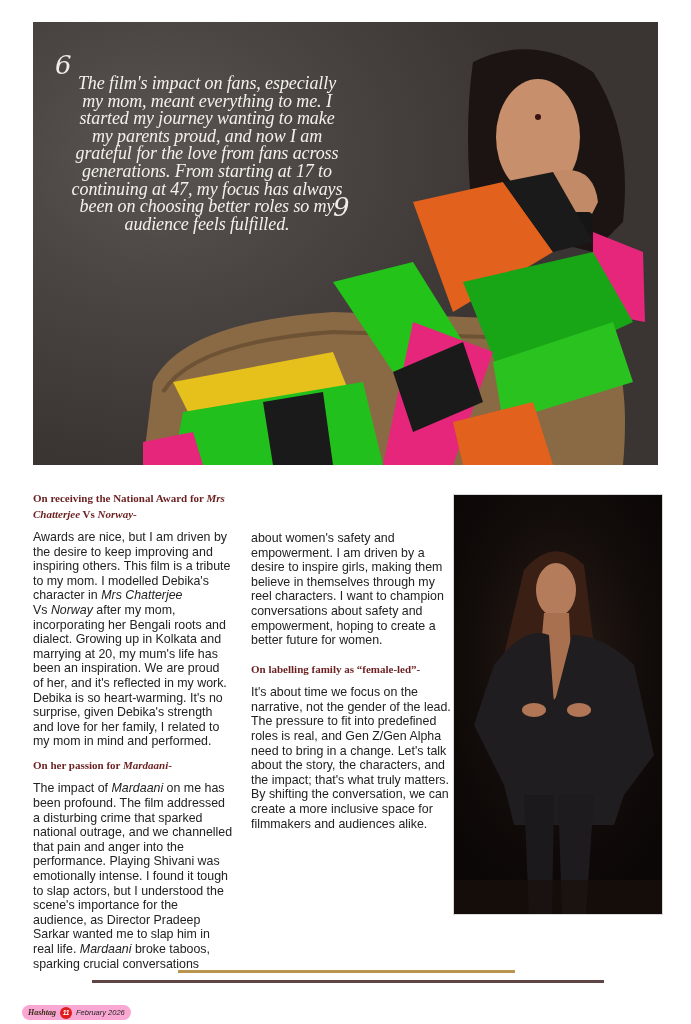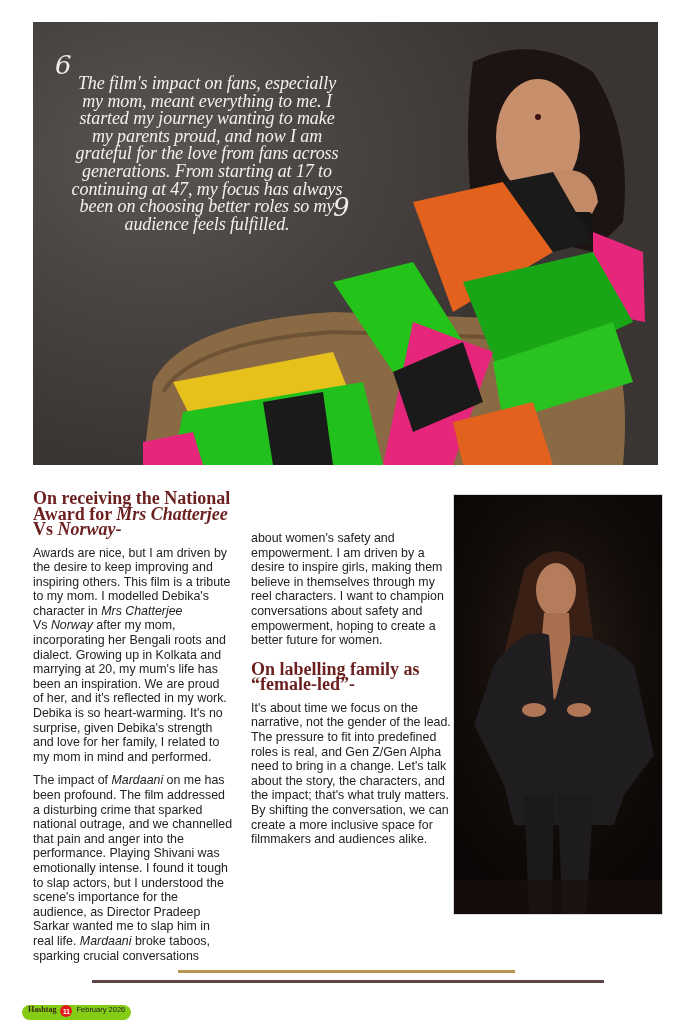--- a/index.html
+++ b/index.html
@@ -27,35 +27,35 @@
       position: absolute; left: 36px; top: 53px; width: 276px;
       color: #f4f0ea; text-align: center;
       font-family: "Liberation Serif", serif; font-style: italic; font-size: 18px; line-height: 17.6px;
       letter-spacing: -0.1px;
     }
     
     .col { position: absolute; font-size: 12.4px; line-height: 14.6px; color: #222; }
     .col p { margin: 0 0 9px 0; }
     .col h3 {
       margin: 0 0 8px 0; color: #6b1f1f; font-family: "Liberation Serif", serif;
-      font-weight: bold; font-size: 18px; line-height: 15.5px;
+      font-weight: bold; font-size: 11px; line-height: 15.5px;
     }
     .col em { font-style: italic; }
     .col1 { left: 33px; top: 491px; width: 200px; }
     .col2 { left: 251px; top: 491px; width: 200px; }
     .side-photo {
       position: absolute; left: 454px; top: 495px; width: 208px; height: 419px;
       background: radial-gradient(ellipse 70% 60% at 50% 40%, #2a1d18 0%, #120c0a 60%, #0b0706 100%);
       overflow: hidden; box-shadow: 0 0 0 1px #d9d9d9;
     }
     .rule-gold { position: absolute; left: 178px; top: 970px; width: 337px; height: 3px; background: #b8964f; }
     .rule-brown { position: absolute; left: 92px; top: 980px; width: 512px; height: 3px; background: #5e4646; }
     .footer-badge {
       position: absolute; left: 22px; top: 1005px; width: 109px; height: 15px; border-radius: 8px;
-      background: #84cc16; display: flex; align-items: flex-start; padding-left: 6px; box-sizing: border-box;
+      background: #f9a8d4; display: flex; align-items: center; padding-left: 6px; box-sizing: border-box; font-style: italic;
     }
     .footer-logo { font-family: "Liberation Serif", serif; font-size: 8px; color: #3a2a14; font-weight: bold; }
     .footer-page {
       margin-left: 4px; width: 12px; height: 12px; border-radius: 50%; background: #e11b1b; color: #fff;
       font-size: 6.5px; display: flex; align-items: center; justify-content: center; font-weight: bold;
     }
     .footer-date { margin-left: 4px; font-size: 7.5px; color: #222; }
   </style>
 </head>
 <body>
@@ -93,20 +93,23 @@
   <span class="quote-close">9</span>
 </div>
 
 <div class="col col1">
   <h3>
     <span>On receiving the National Award for </span><em>Mrs Chatterjee</em><span> Vs </span><em>Norway</em><span>-</span>
   </h3>
   <p>
     <span>Awards are nice, but I am driven by the desire to keep improving and inspiring others. This film is a tribute to my mom. I modelled Debika's character in </span><em>Mrs Chatterjee</em><br><span> Vs </span><em>Norway</em><span> after my mom, incorporating her Bengali roots and dialect. Growing up in Kolkata and marrying at 20, my mum's life has been an inspiration. We are proud of her, and it's reflected in my work. Debika is so heart-warming. It's no surprise, given Debika's strength and love for her family, I related to my mom in mind and performed.</span>
   </p>
+  <h3>
+    <span>On her passion for </span><em>Mardaani</em><span>-</span>
+  </h3>
   <p>
     <span>The impact of </span><em>Mardaani</em><span> on me has been profound. The film addressed a disturbing crime that sparked national outrage, and we channelled that pain and anger into the performance. Playing Shivani was emotionally intense. I found it tough to slap actors, but I understood the scene's importance for the audience, as Director Pradeep Sarkar wanted me to slap him in real life. </span><em>Mardaani</em><span> broke taboos, sparking crucial conversations</span>
   </p>
 </div>
 
 <div class="col col2">
   <p style="margin-bottom:14px;margin-top:40px;">about women's safety and empowerment. I am driven by a desire to inspire girls, making them believe in themselves through my reel characters. I want to champion conversations about safety and empowerment, hoping to create a better future for women.</p>
   <h3>On labelling family as “female-led”-</h3>
   <p>It's about time we focus on the narrative, not the gender of the lead. The pressure to fit into predefined roles is real, and Gen Z/Gen Alpha need to bring in a change. Let's talk about the story, the characters, and the impact; that's what truly matters. By shifting the conversation, we can create a more inclusive space for filmmakers and audiences alike.</p>
 </div>

